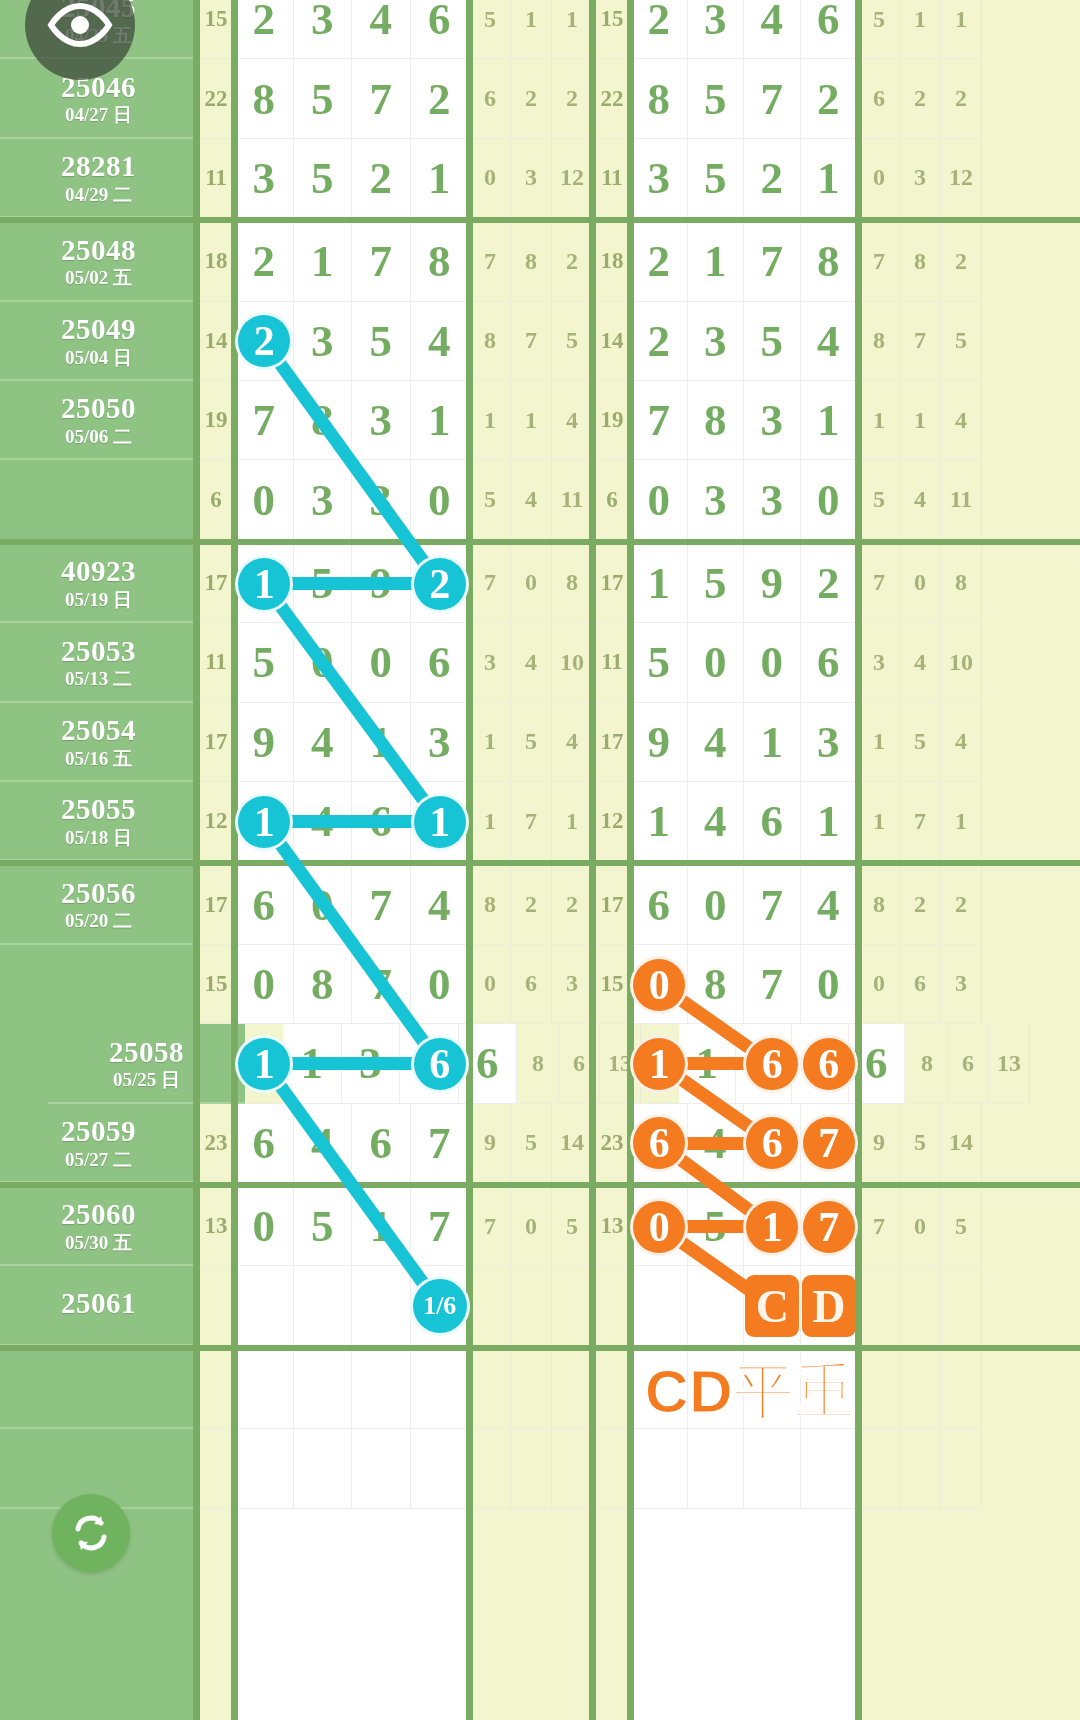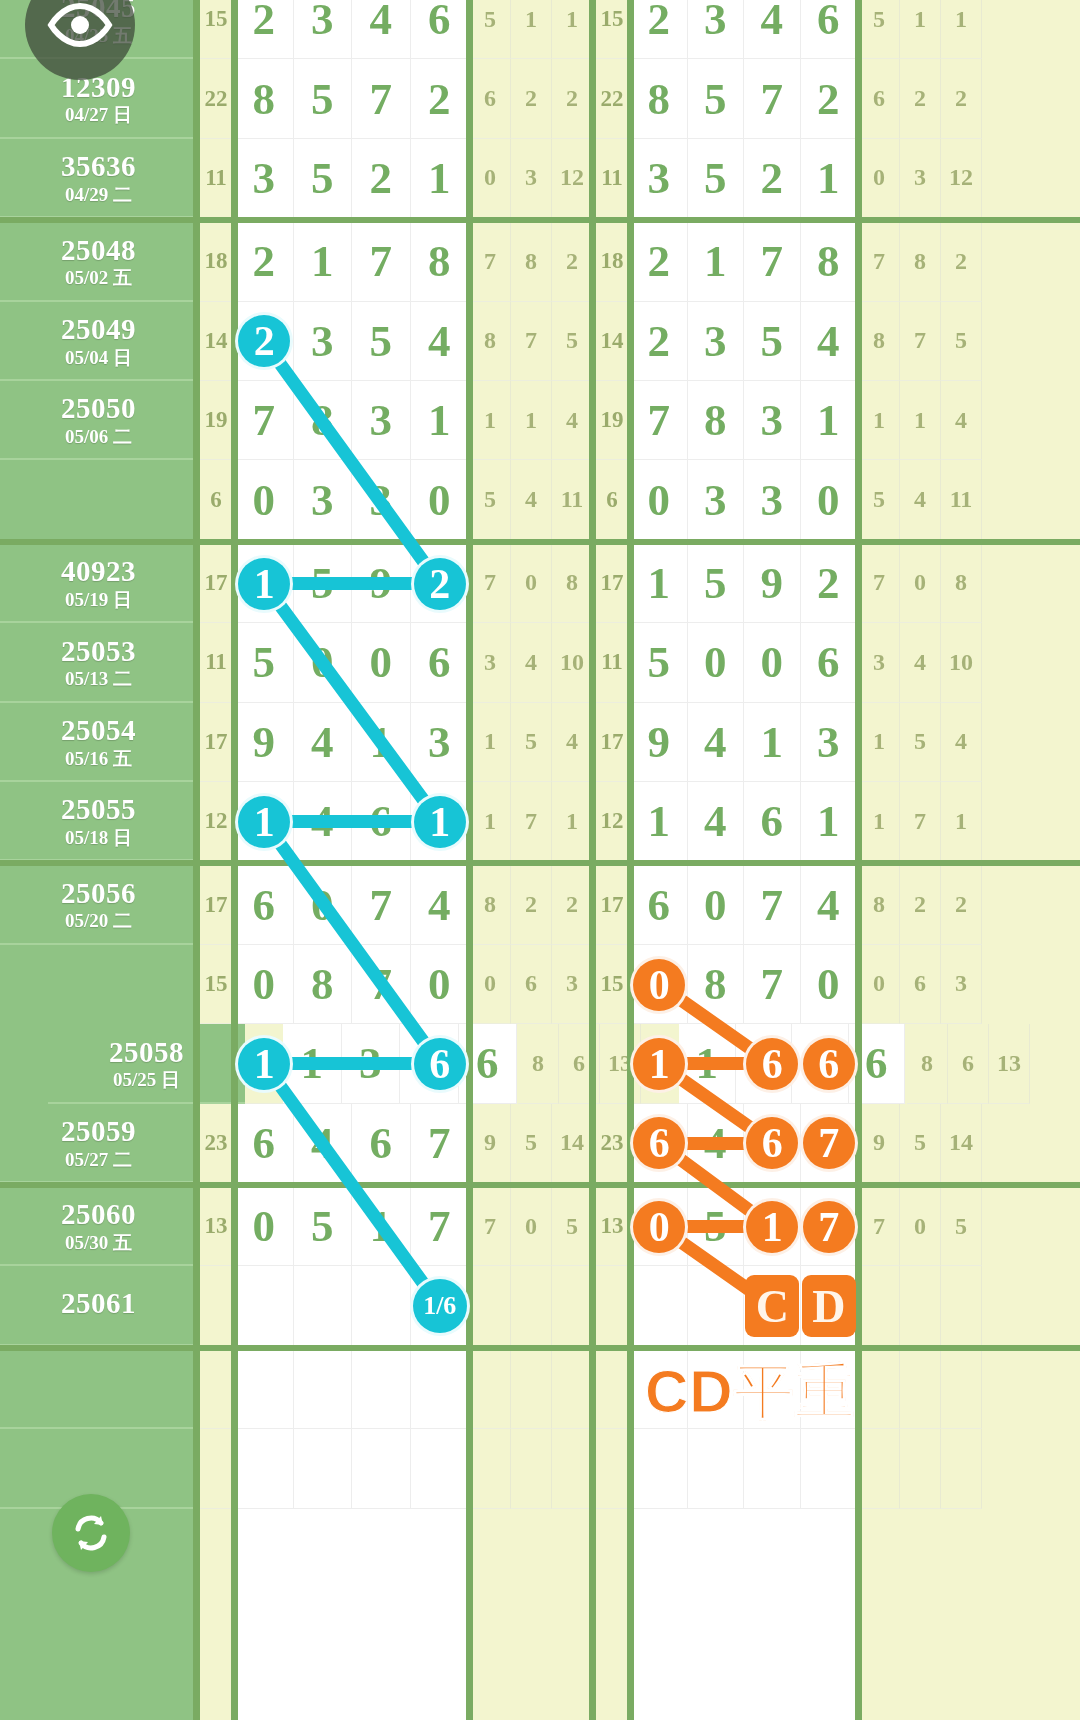--- a/index.html
+++ b/index.html
@@ -87,21 +87,21 @@
         <div class="cell bigc" style="left: 631px; width: 56.5px;">2</div>
         <div class="cell bigc" style="left: 687.5px; width: 56.5px;">3</div>
         <div class="cell bigc" style="left: 744px; width: 56.5px;">4</div>
         <div class="cell bigc" style="left: 800.5px; width: 56.5px;">6</div>
         <div class="cell smlc" style="left: 859px; width: 41px;">5</div>
         <div class="cell smlc" style="left: 900px; width: 41px;">1</div>
         <div class="cell smlc" style="left: 941px; width: 41px;">1</div>
       </div>
       <div class="row" style="top: 59.4px; height: 79.4px;">
         <div class="lbl">
-          <div class="issue">12309</div>
+          <div class="issue">25046</div>
           <div class="date">04/27 日</div>
         </div>
         <div class="cell sumc" style="left: 197px; width: 38px;">22</div>
         <div class="cell bigc" style="left: 235px; width: 58.5px;">8</div>
         <div class="cell bigc" style="left: 293.5px; width: 58.5px;">5</div>
         <div class="cell bigc" style="left: 352px; width: 58.5px;">7</div>
         <div class="cell bigc" style="left: 410.5px; width: 58.5px;">2</div>
         <div class="cell smlc" style="left: 470px; width: 41px;">6</div>
         <div class="cell smlc" style="left: 511px; width: 41px;">2</div>
         <div class="cell smlc" style="left: 552px; width: 41px;">2</div>
@@ -109,21 +109,21 @@
         <div class="cell bigc" style="left: 631px; width: 56.5px;">8</div>
         <div class="cell bigc" style="left: 687.5px; width: 56.5px;">5</div>
         <div class="cell bigc" style="left: 744px; width: 56.5px;">7</div>
         <div class="cell bigc" style="left: 800.5px; width: 56.5px;">2</div>
         <div class="cell smlc" style="left: 859px; width: 41px;">6</div>
         <div class="cell smlc" style="left: 900px; width: 41px;">2</div>
         <div class="cell smlc" style="left: 941px; width: 41px;">2</div>
       </div>
       <div class="row" style="top: 138.8px; height: 79.4px;">
         <div class="lbl">
-          <div class="issue">35636</div>
+          <div class="issue">28281</div>
           <div class="date">04/29 二</div>
         </div>
         <div class="cell sumc" style="left: 197px; width: 38px;">11</div>
         <div class="cell bigc" style="left: 235px; width: 58.5px;">3</div>
         <div class="cell bigc" style="left: 293.5px; width: 58.5px;">5</div>
         <div class="cell bigc" style="left: 352px; width: 58.5px;">2</div>
         <div class="cell bigc" style="left: 410.5px; width: 58.5px;">1</div>
         <div class="cell smlc" style="left: 470px; width: 41px;">0</div>
         <div class="cell smlc" style="left: 511px; width: 41px;">3</div>
         <div class="cell smlc" style="left: 552px; width: 41px;">12</div>

